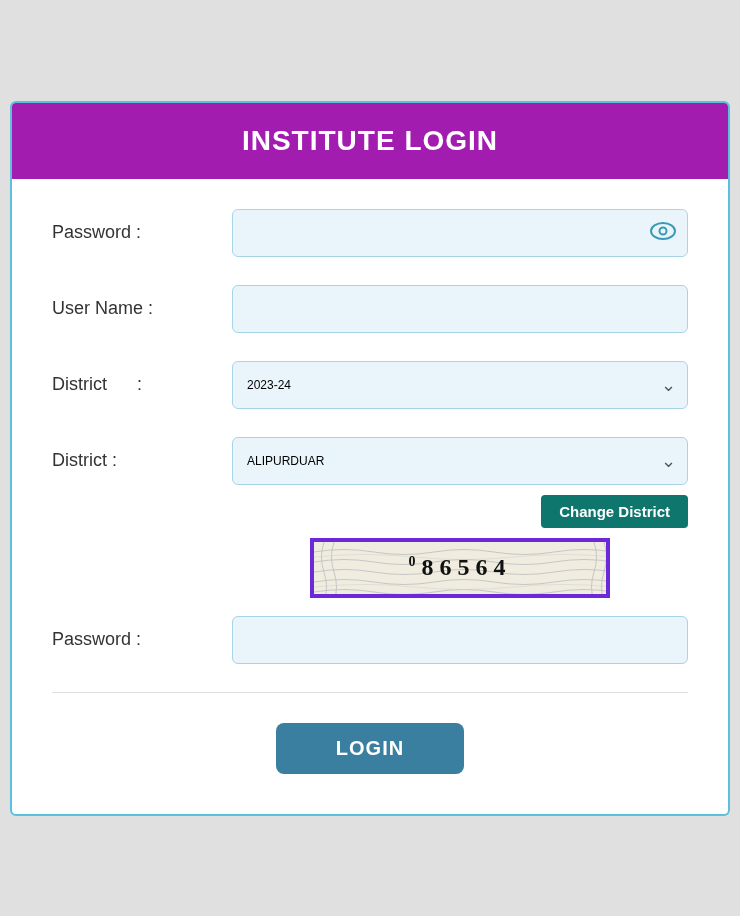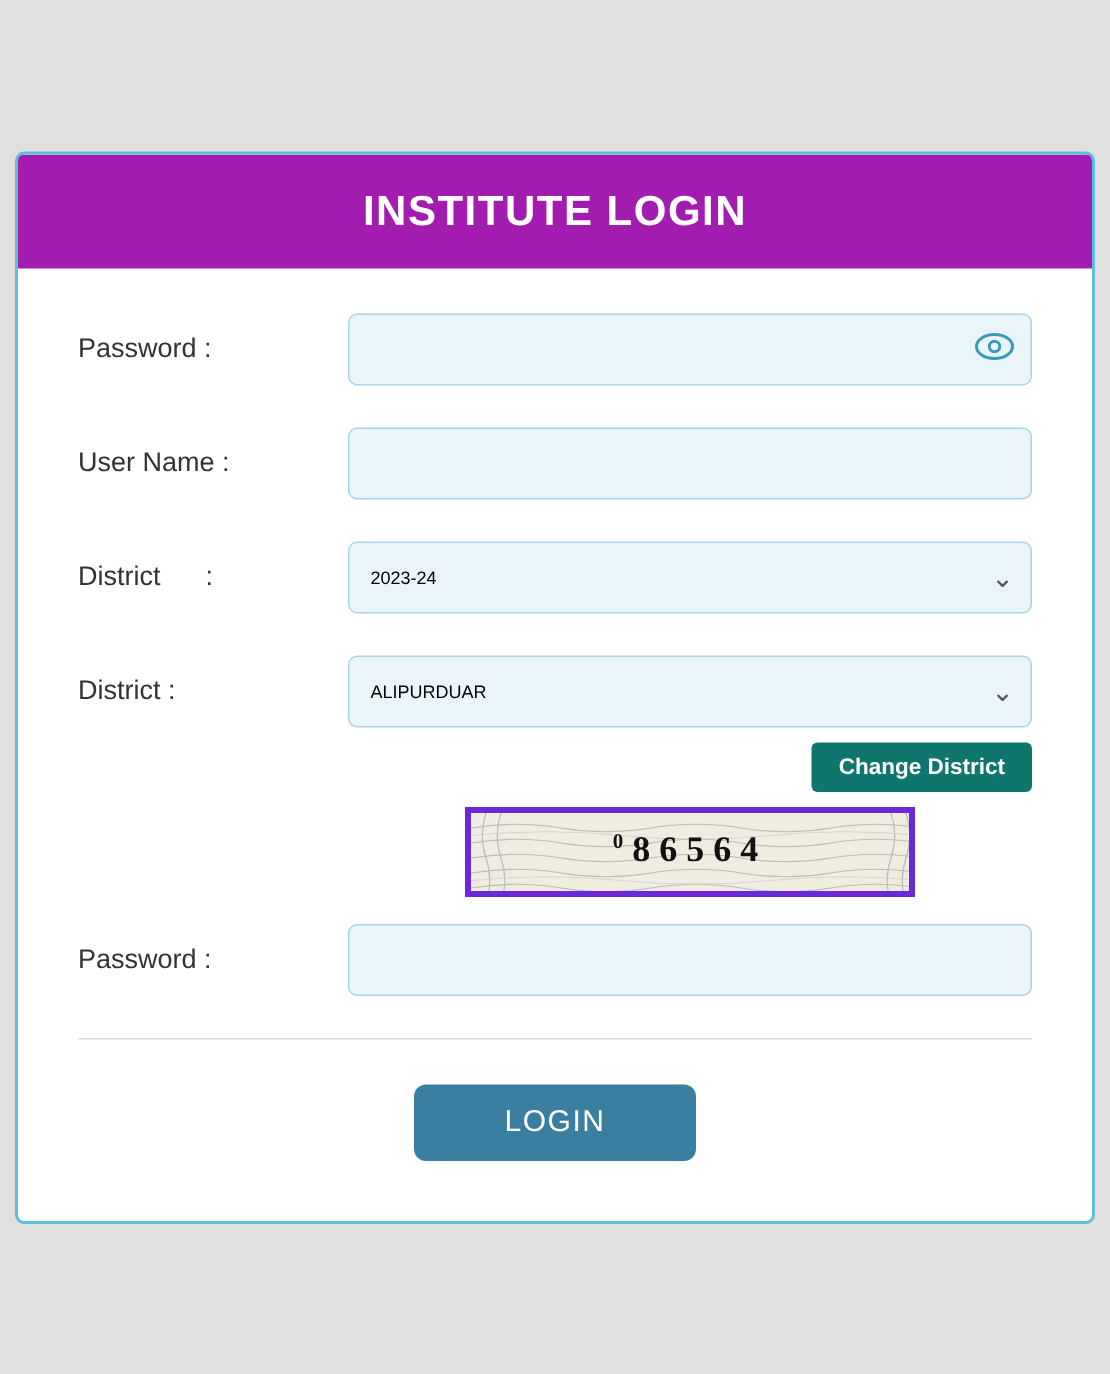--- a/index.html
+++ b/index.html
@@ -192,21 +192,21 @@
       justify-content: center;
     }
 
     .login-btn {
       background-color: #3a7fa0;
       color: #ffffff;
       border: none;
       border-radius: 8px;
       padding: 14px 60px;
       font-size: 20px;
-      font-weight: normal;
+      font-weight: bold;
       letter-spacing: 1px;
       cursor: pointer;
     }
   </style>
 </head>
 <body>
 
 <div class="card">
 
   <div class="card-header">

